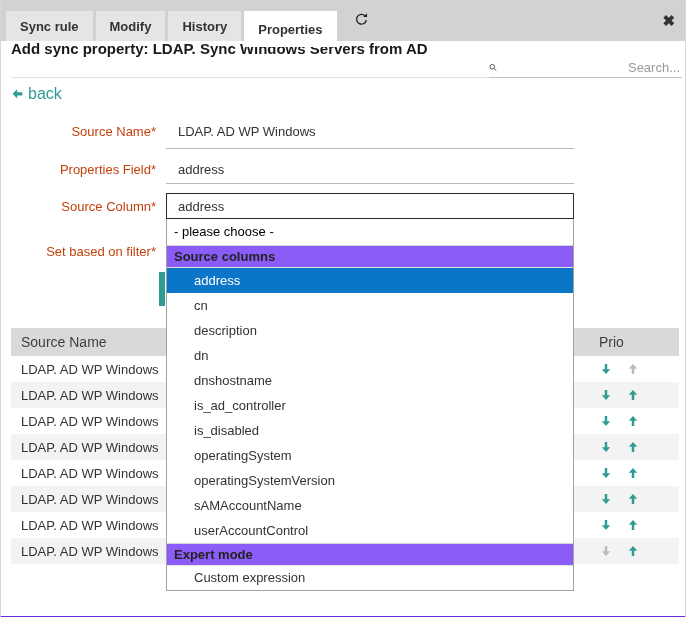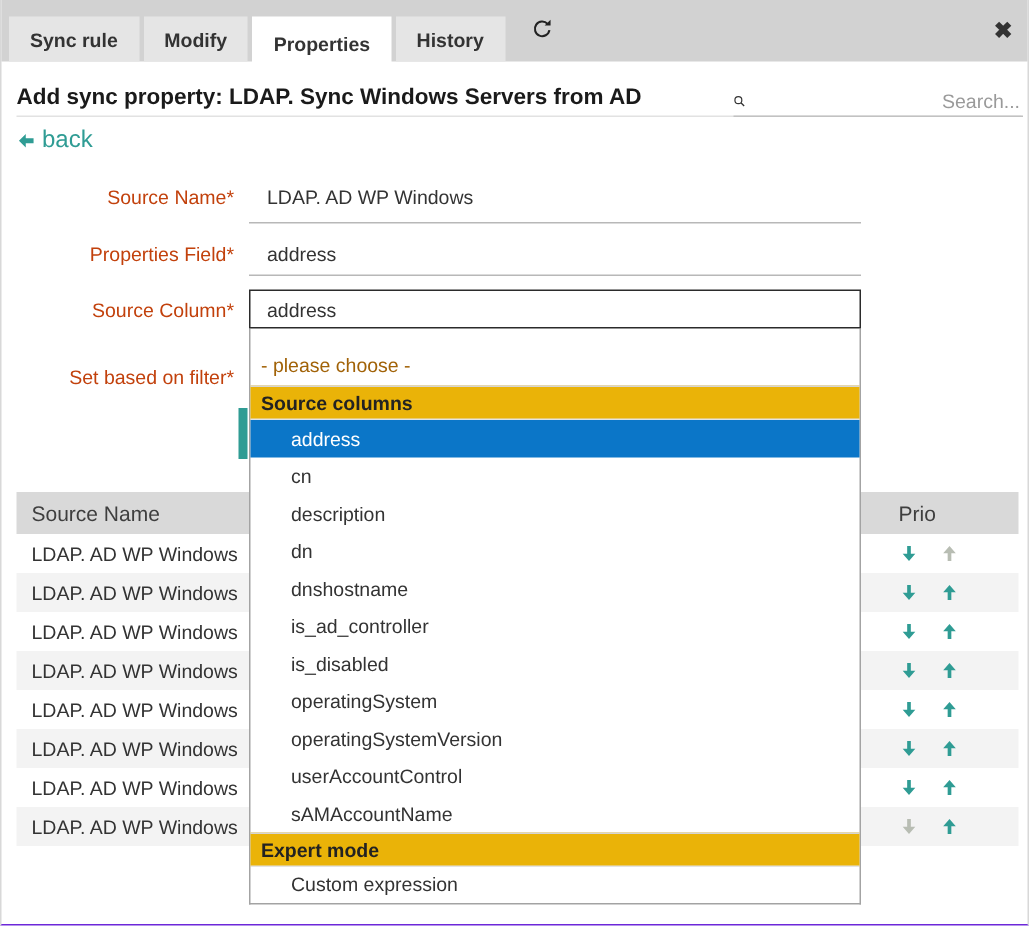--- a/index.html
+++ b/index.html
@@ -7,21 +7,21 @@
   .window{position:relative;width:684px;height:616px;border-left:1px solid #d8d8d8;border-right:1px solid #d8d8d8;border-bottom:3px solid #6d28d9;background:#fff;}
 
   
   .tabbar{position:absolute;top:0;left:0;right:0;height:41px;background:#d2d2d2;display:flex;align-items:flex-end;padding-left:5px;box-sizing:border-box;z-index:20;}
   .tab{height:30px;background:#e5e5e5;margin-right:3px;padding:0 14px;display:flex;align-items:center;font-size:13px;font-weight:bold;color:#333;cursor:pointer;white-space:nowrap;}
   .tab.active{height:36px;margin-bottom:-6px;background:#fff;z-index:3;}
   .refresh-btn{background:none;border:none;margin:0 0 14px 14px;padding:0;cursor:pointer;display:flex;align-items:center;}
   .close-btn{background:none;border:none;margin-left:auto;margin-right:10px;margin-bottom:13px;padding:0;font-size:15px;font-weight:bold;color:#333;cursor:pointer;line-height:1;}
 
   
-  .page-title{position:absolute;left:10px;top:56px;font-size:15px;font-weight:bold;color:#1a1a1a;margin:0;z-index:1;}
+  .page-title{position:absolute;left:10px;top:40px;font-size:15px;font-weight:bold;color:#1a1a1a;margin:0;z-index:1;}
   .title-divider{position:absolute;left:10px;right:4px;top:77px;border-top:1px solid #e2e2e2;}
   .search{position:absolute;left:488px;top:57px;width:193px;height:20px;display:flex;align-items:center;gap:5px;border-bottom:1px solid #c2c2c2;z-index:2;}
   .search input{border:none;outline:none;flex:1;font-size:13px;color:#555;font-family:inherit;background:transparent;text-align:right;}
   .search input::placeholder{color:#9a9a9a;}
   .back{position:absolute;left:10px;top:85px;display:flex;align-items:center;gap:4px;font-size:16px;color:#2f9c94;text-decoration:none;cursor:pointer;}
 
   
   .flabel{position:absolute;left:10px;width:145px;text-align:right;font-size:13px;color:#c2410c;}
   .fl-0{top:124px;} .fl-1{top:162px;} .fl-2{top:199px;} .fl-3{top:244px;}
   .fvalue{position:absolute;left:165px;width:396px;padding-left:12px;font-size:13px;color:#333;border-bottom:1px solid #b8b8b8;}
@@ -35,37 +35,37 @@
   .thead{display:flex;height:28px;background:#d9d9d9;color:#3f3f3f;font-size:14px;align-items:center;}
   .trow{display:flex;height:26px;align-items:center;}
   .trow.alt{background:#f3f3f3;}
   .tname{flex:1;padding-left:10px;white-space:nowrap;}
   .tprio{width:98px;box-sizing:border-box;padding-left:18px;display:flex;gap:13px;align-items:center;}
   .arrow-btn{background:none;border:none;padding:0;margin:0;cursor:pointer;display:flex;align-items:center;}
   .arrow-btn.disabled{cursor:default;}
 
   
   .dropdown{position:absolute;left:165px;top:219px;width:408px;box-sizing:border-box;background:#fff;border:1px solid #a3a3a3;border-top:none;z-index:10;}
-  .dd-placeholder{height:26px;line-height:26px;padding-left:7px;color:#a16207;font-size:13px;margin-top:12px;}
-  .dd-header{height:21px;line-height:21px;padding-left:7px;font-size:13px;font-weight:bold;color:#222;background:#eab308;border-top:1px solid #d5d5d5;border-bottom:1px solid #e3e3e3;}
+  .dd-placeholder{height:26px;line-height:26px;padding-left:7px;color:#000000;font-size:13px;}
+  .dd-header{height:21px;line-height:21px;padding-left:7px;font-size:13px;font-weight:bold;color:#222;background:#8b5cf6;border-top:1px solid #d5d5d5;border-bottom:1px solid #e3e3e3;}
   .dd-item{height:25px;line-height:25px;padding-left:27px;font-size:13px;color:#333;cursor:pointer;white-space:nowrap;}
   .dd-item.selected{background:#0b76c8;color:#fff;}
   .dd-item.last{height:24px;line-height:24px;}
 </style>
 </head>
 <body>
 
 <div class="window">
 
   <div class="tabbar">
     <div id="tabs" style="display:flex;align-items:flex-end;">
         <div class="tab">Sync rule</div>
         <div class="tab">Modify</div>
+        <div class="tab">History</div>
         <div class="tab active">Properties</div>
-        <div class="tab">History</div>
       </div>
     <button class="refresh-btn" title="">
       <svg width="15" height="15" viewBox="0 0 16 16">
         <path fill="none" stroke="#222" stroke-width="1.5" d="M13.1 8.6a5.2 5.2 0 1 1-1.3-4.4"></path>
         <path fill="#222" d="M13.9 1.2v4.2h-4.2z"></path>
       </svg>
     </button>
     <button class="close-btn">✖</button>
   </div>
 
@@ -232,19 +232,19 @@
       <div class="dd-header">Source columns</div>
       <div class="dd-item selected">address</div>
       <div class="dd-item">cn</div>
       <div class="dd-item">description</div>
       <div class="dd-item">dn</div>
       <div class="dd-item">dnshostname</div>
       <div class="dd-item">is_ad_controller</div>
       <div class="dd-item">is_disabled</div>
       <div class="dd-item">operatingSystem</div>
       <div class="dd-item">operatingSystemVersion</div>
+      <div class="dd-item">sAMAccountName</div>
       <div class="dd-item">userAccountControl</div>
-      <div class="dd-item">sAMAccountName</div>
       <div class="dd-header">Expert mode</div>
       <div class="dd-item last">Custom expression</div>
     </div>
 
 </div>
 
 </body></html>

